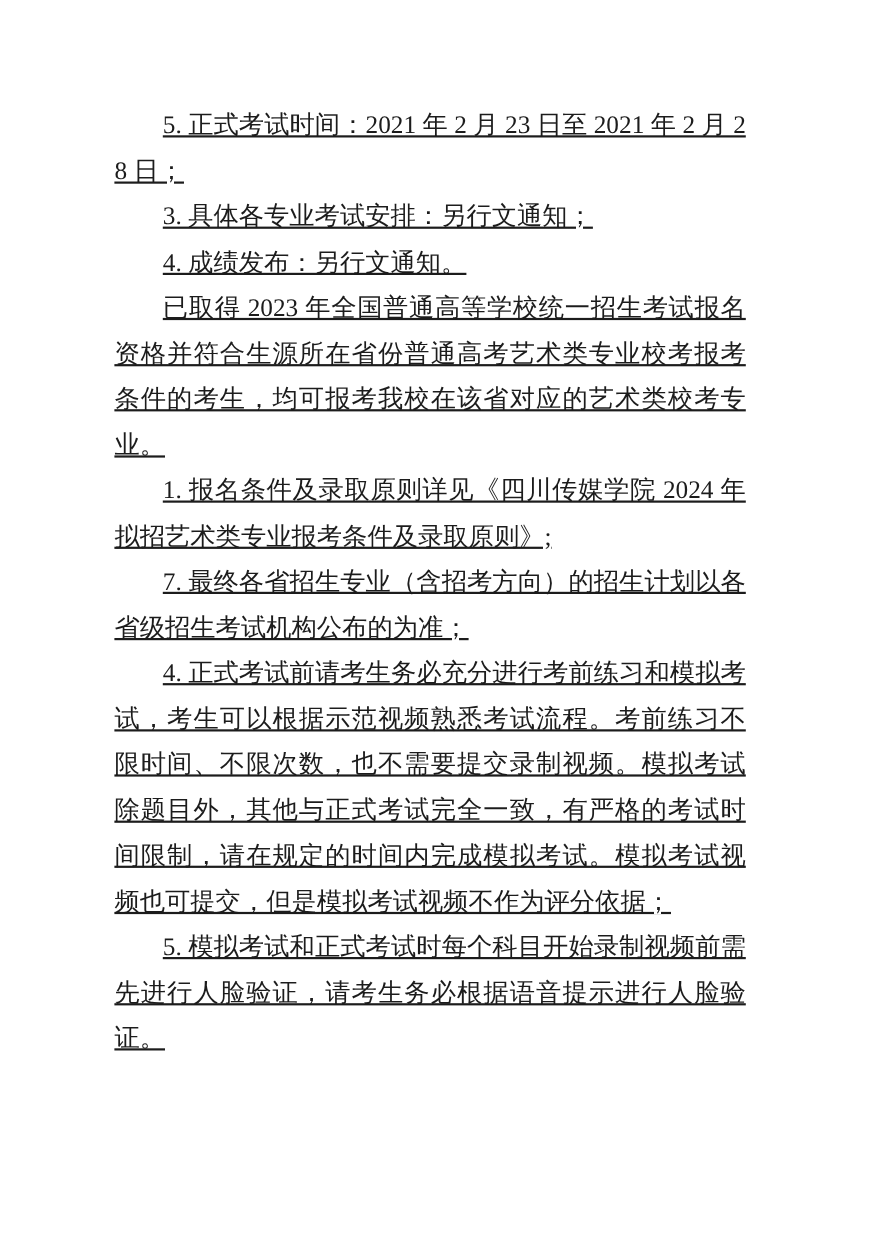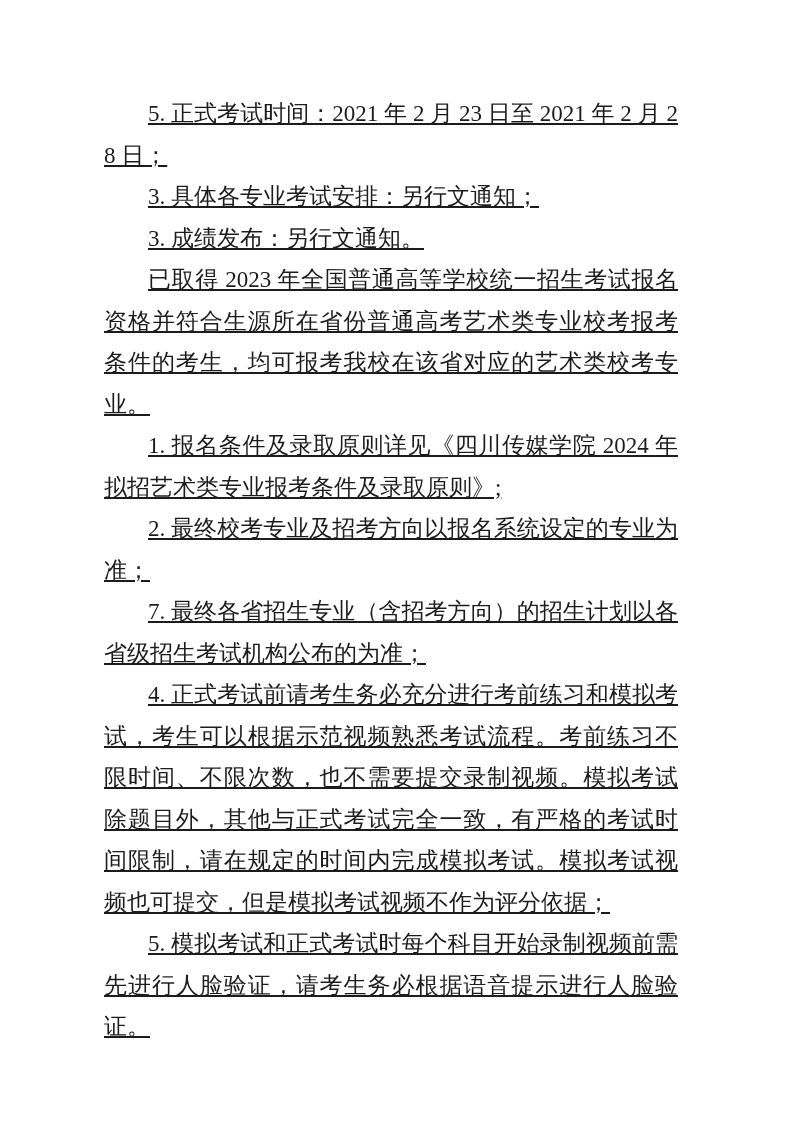--- a/index.html
+++ b/index.html
@@ -34,21 +34,20 @@
     text-decoration: underline;
   }
 </style>
 </head>
 <body>
 
 <div class="page">
   <div class="text-block">
     <p>5. 正式考试时间：2021 年 2 月 23 日至 2021 年 2 月 28 日；</p>
     <p>3. 具体各专业考试安排：另行文通知；</p>
-    <p>3. 成绩发布：另行文通知。</p>
+    <p>4. 成绩发布：另行文通知。</p>
     <p>已取得 2023 年全国普通高等学校统一招生考试报名资格并符合生源所在省份普通高考艺术类专业校考报考条件的考生，均可报考我校在该省对应的艺术类校考专业。</p>
     <p>1. 报名条件及录取原则详见《四川传媒学院 2024 年拟招艺术类专业报考条件及录取原则》;</p>
-    <p>2. 最终校考专业及招考方向以报名系统设定的专业为准；</p>
     <p>7. 最终各省招生专业（含招考方向）的招生计划以各省级招生考试机构公布的为准；</p>
     <p>4. 正式考试前请考生务必充分进行考前练习和模拟考试，考生可以根据示范视频熟悉考试流程。考前练习不限时间、不限次数，也不需要提交录制视频。模拟考试除题目外，其他与正式考试完全一致，有严格的考试时间限制，请在规定的时间内完成模拟考试。模拟考试视频也可提交，但是模拟考试视频不作为评分依据；</p>
     <p>5. 模拟考试和正式考试时每个科目开始录制视频前需先进行人脸验证，请考生务必根据语音提示进行人脸验证。</p>
   </div>
 </div>
 
 </body></html>

